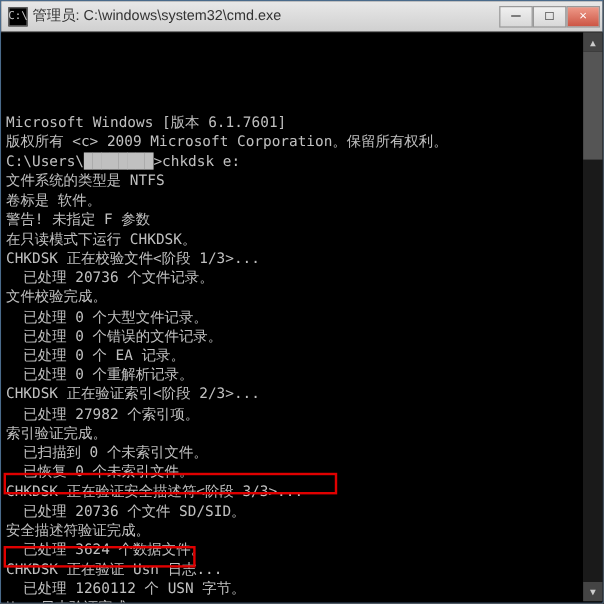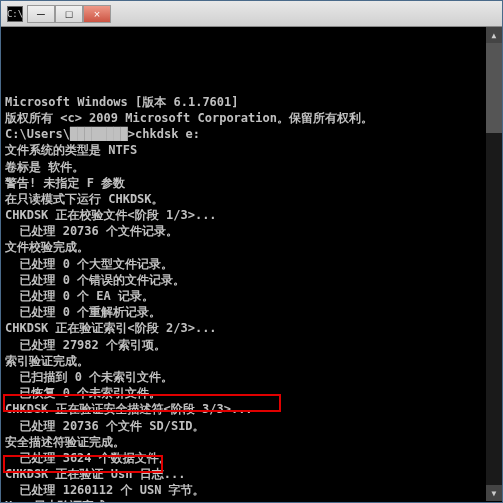--- a/index.html
+++ b/index.html
@@ -68,21 +68,21 @@
     .console {
       flex: 1;
       background: #000;
       color: #c0c0c0;
       padding: 2px 4px;
       white-space: pre;
       line-height: 1.35;
       overflow: hidden;
       position: relative;
     }
-    .line { display: block; font-weight: bold; }
+    .line { display: block; }
     .highlight-box {
       position: absolute;
       border: 2px solid #e00000;
       pointer-events: none;
     }
     .hb1 { top: 367px; left: 2px; width: 278px; height: 18px; }
     .hb2 { top: 428px; left: 2px; width: 160px; height: 18px; }
     .scrollbar {
       position: absolute;
       right: 1px;
@@ -113,20 +113,21 @@
       height: 90px;
       background: #555;
     }
   </style>
 </head>
 <body>
 
 <div class="window">
   <div class="titlebar">
     <div class="titlebar-icon">C:\</div>
+    <div class="titlebar-text">管理员: C:\windows\system32\cmd.exe</div>
     <div class="titlebar-buttons">
       <div class="titlebar-btn">─</div>
       <div class="titlebar-btn">□</div>
       <div class="titlebar-btn close">×</div>
     </div>
   </div>
   <div class="console" id="console-out">
     <div class="highlight-box hb1"></div>
     <div class="highlight-box hb2"></div>
   <span class="line">Microsoft Windows [版本 6.1.7601]</span><span class="line">版权所有 &lt;c&gt; 2009 Microsoft Corporation。保留所有权利。</span><span class="line"></span><span class="line">C:\Users\████████&gt;chkdsk e:</span><span class="line">文件系统的类型是 NTFS</span><span class="line">卷标是 软件。</span><span class="line"></span><span class="line">警告! 未指定 F 参数</span><span class="line">在只读模式下运行 CHKDSK。</span><span class="line"></span><span class="line">CHKDSK 正在校验文件&lt;阶段 1/3&gt;...</span><span class="line">  已处理 20736 个文件记录。</span><span class="line">文件校验完成。</span><span class="line">  已处理 0 个大型文件记录。</span><span class="line">  已处理 0 个错误的文件记录。</span><span class="line">  已处理 0 个 EA 记录。</span><span class="line">  已处理 0 个重解析记录。</span><span class="line">CHKDSK 正在验证索引&lt;阶段 2/3&gt;...</span><span class="line">  已处理 27982 个索引项。</span><span class="line">索引验证完成。</span><span class="line">  已扫描到 0 个未索引文件。</span><span class="line">  已恢复 0 个未索引文件。</span><span class="line">CHKDSK 正在验证安全描述符&lt;阶段 3/3&gt;...</span><span class="line">  已处理 20736 个文件 SD/SID。</span><span class="line">安全描述符验证完成。</span><span class="line">  已处理 3624 个数据文件。</span><span class="line">CHKDSK 正在验证 Usn 日志...</span><span class="line">  已处理 1260112 个 USN 字节。</span><span class="line">Usn 日志验证完成</span><span class="line"></span><span class="line"></span></div>

